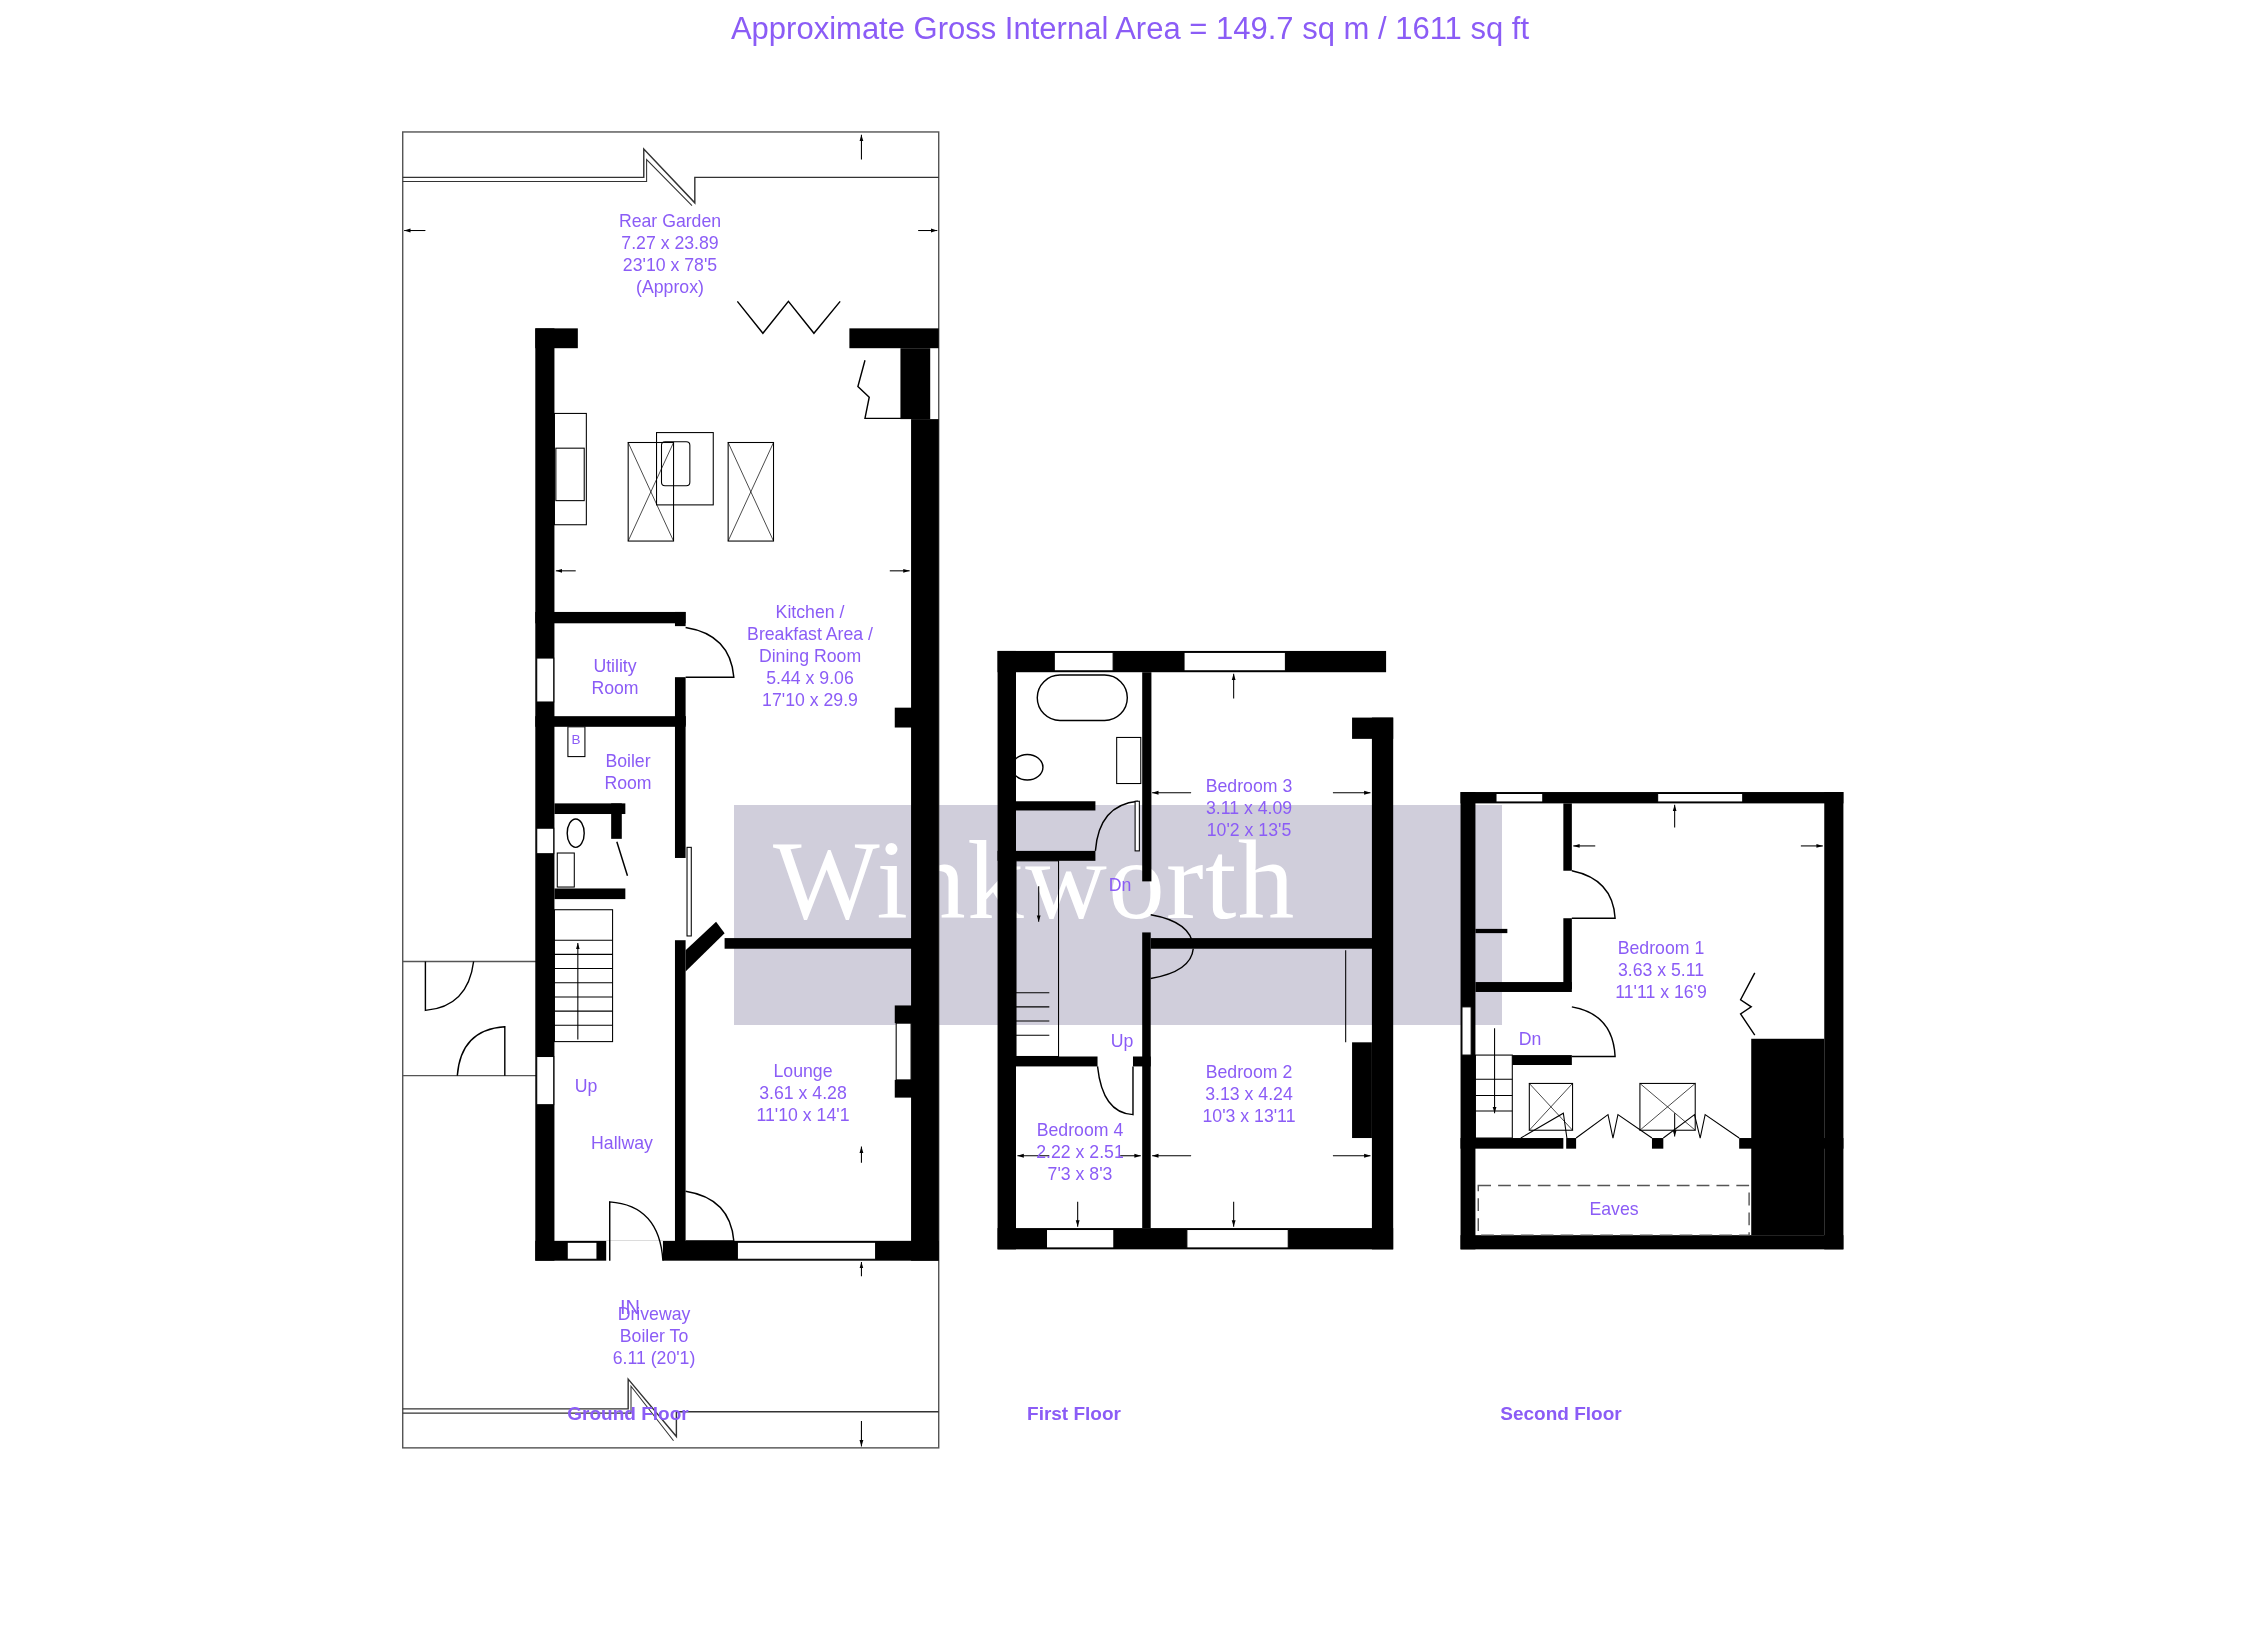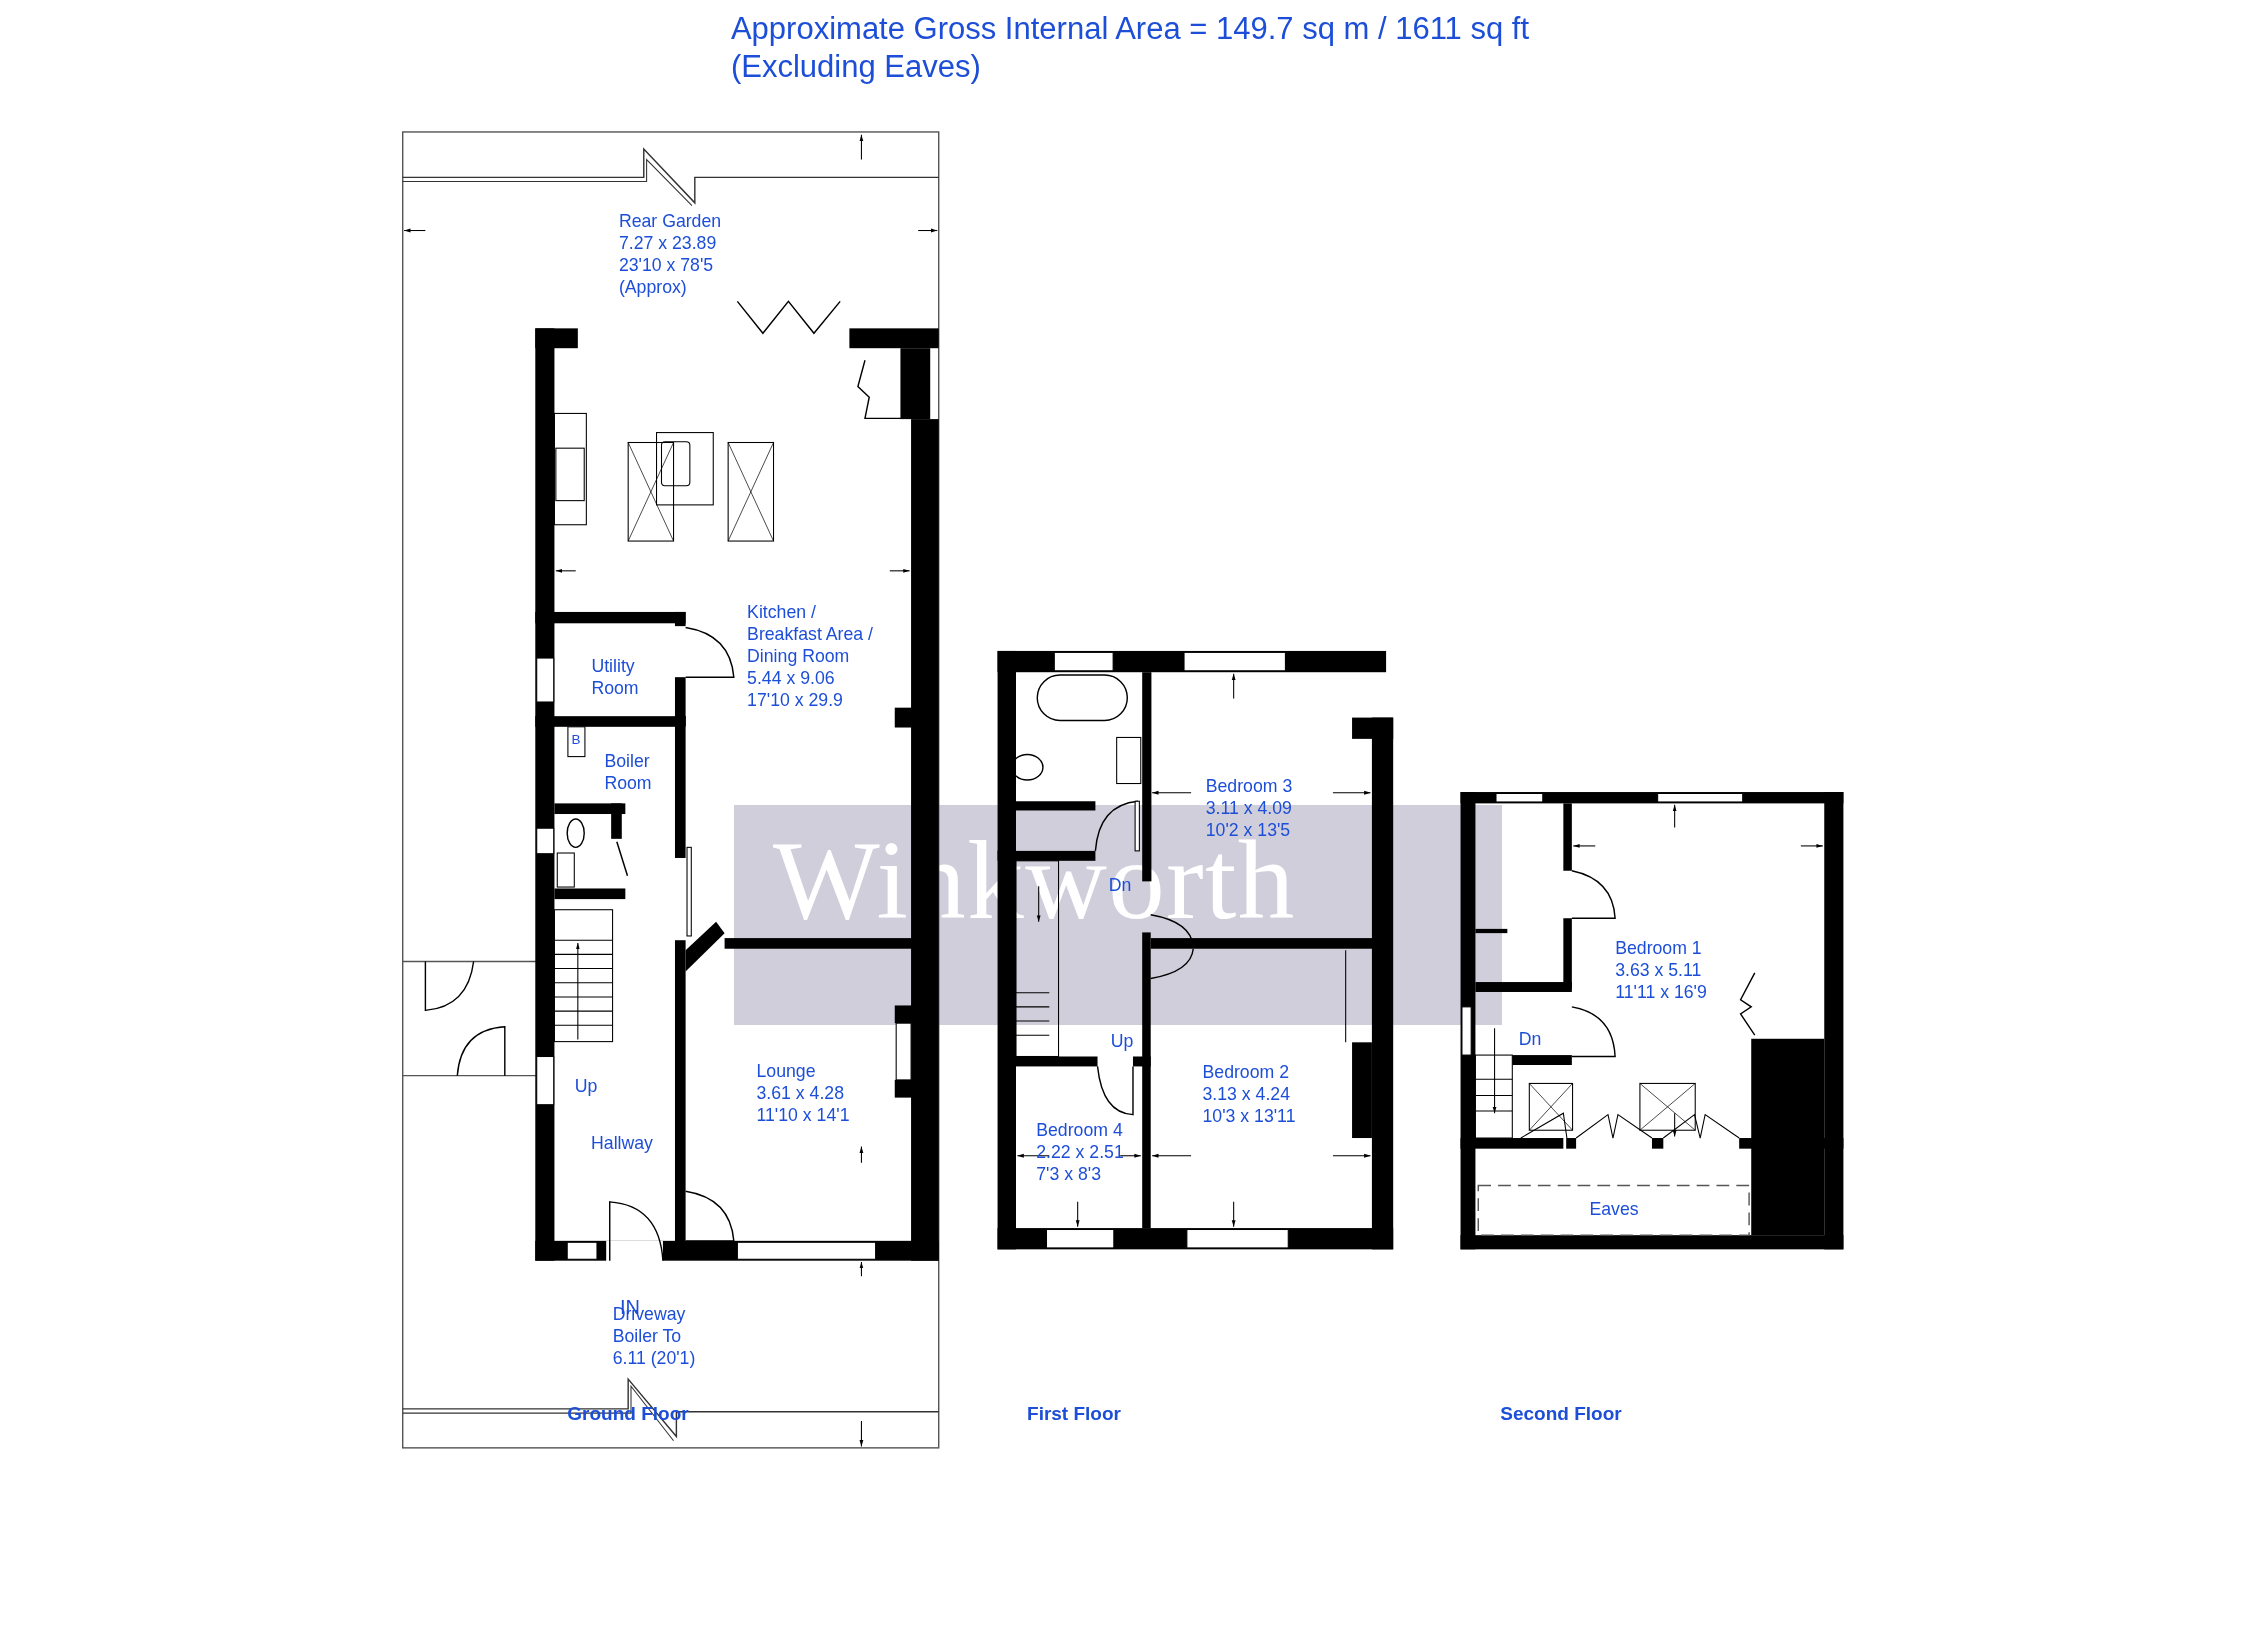--- a/index.html
+++ b/index.html
@@ -1,18 +1,18 @@
 <!DOCTYPE html>
 <html style="font-size:11.3px"><head>
 <meta charset="utf-8">
 <style>
   html, body { margin: 0; padding: 0; background: #ffffff; }
   body { width: 2261px; height: 1633px; position: relative; overflow: hidden; font-family: "Liberation Sans", sans-serif; }
   svg.plan { position: absolute; left: 0; top: 0; width: 2261px; height: 1633px; }
-  .lbl { position: absolute; color: #1d4ed8; font-family: "Liberation Sans", sans-serif; transform: translateX(-50%); white-space: nowrap; line-height: 1.2; }
+  .lbl { position: absolute; text-align: center; color: #8b5cf6; font-family: "Liberation Sans", sans-serif; transform: translateX(-50%); white-space: nowrap; line-height: 1.2; }
   .room { font-size: 17.7px; line-height: 22px; }
   .title-main { font-size: 31px; line-height: 38px; top: 10px; left: 1130px; }
   .floor-title { font-size: 19px; font-weight: bold; top: 1403px; }
   .disclaimer { font-size: 24px; line-height: 33px; top: 1525px; left: 1130px; }
   .small { font-size: 17.7px; }
   .watermark-box { position: absolute; left: 734px; top: 805px; width: 768px; height: 220px; background: #cdcbd9; opacity: 0.95; }
   .watermark-text { position: absolute; left: 773px; top: 815px; font-family: "Liberation Serif", serif; font-size: 113px; color: #ffffff; letter-spacing: 1.4px; }
   .line { display: block; }
 </style>
 </head>
@@ -232,21 +232,20 @@
       <line x1="2250" y1="1193" x2="2219" y2="1193" marker-end="url(#arr)"></line>
       <line x1="2540" y1="1193" x2="2571" y2="1193" marker-end="url(#arr)"></line>
       <line x1="2362" y1="1167" x2="2362" y2="1135" marker-end="url(#arr)"></line>
       <line x1="2362" y1="1570" x2="2362" y2="1603" marker-end="url(#arr)"></line>
     </g>
   </g>
 </svg>
 
 <div class="lbl title-main">
   <span class="line">Approximate Gross Internal Area = 149.7 sq m / 1611 sq ft</span>
-  <span class="line">(Excluding Eaves)</span>
 </div>
 
 <div class="lbl room" style="left:670px; top:210px;">
   <span class="line">Rear Garden</span>
   <span class="line">7.27 x 23.89</span>
   <span class="line">23'10 x 78'5</span>
   <span class="line">(Approx)</span>
 </div>
 <div class="lbl room" style="left:810px; top:601px;">
   <span class="line">Kitchen /</span>

